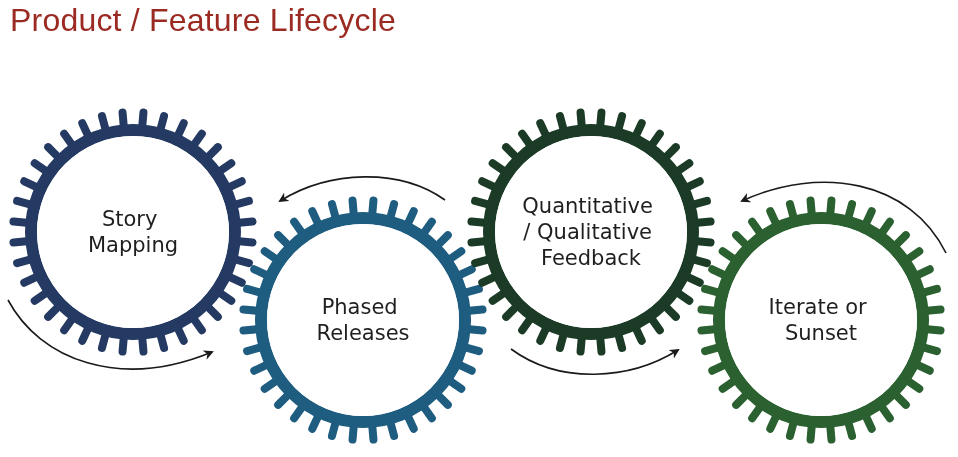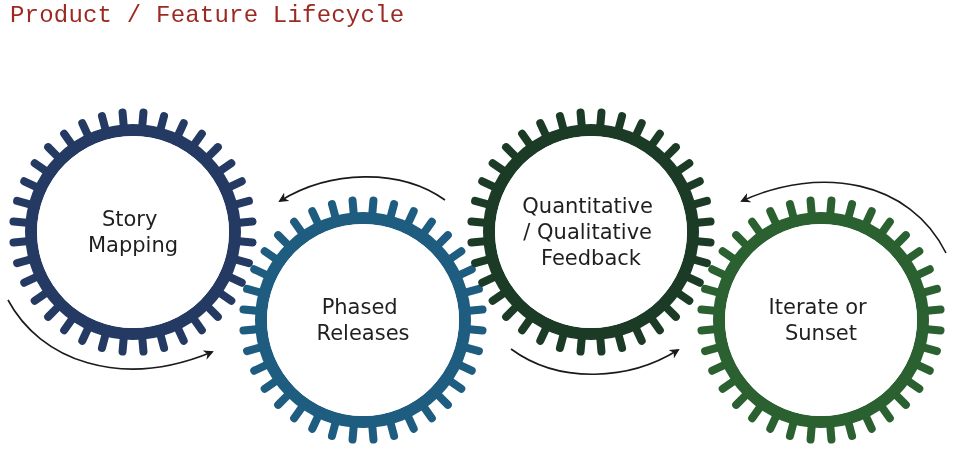--- a/index.html
+++ b/index.html
@@ -1,20 +1,20 @@
 <!DOCTYPE html>
 <html><head>
   <meta charset="utf-8">
   <style>
     html, body { margin: 0; padding: 0; background: #ffffff; }
     body { width: 958px; height: 457px; position: relative; overflow: hidden; }
     .title {
       position: absolute; left: 10px; top: 2px;
-      font-family: Liberation Mono, monospace;
-      font-size: 24px; color: #9B2A23; letter-spacing: 0.2px;
+      font-family: Liberation Sans, sans-serif;
+      font-size: 32px; color: #9B2A23; letter-spacing: 0.2px;
       margin: 0; font-weight: normal; white-space: nowrap;
     }
     svg#diagram { position: absolute; left: 0; top: 0; }
     .gear-label {
       font-family: "DejaVu Sans", sans-serif;
       font-size: 21px; fill: #1f1f1f; text-anchor: middle;
     }
   </style>
 </head>
 <body>

